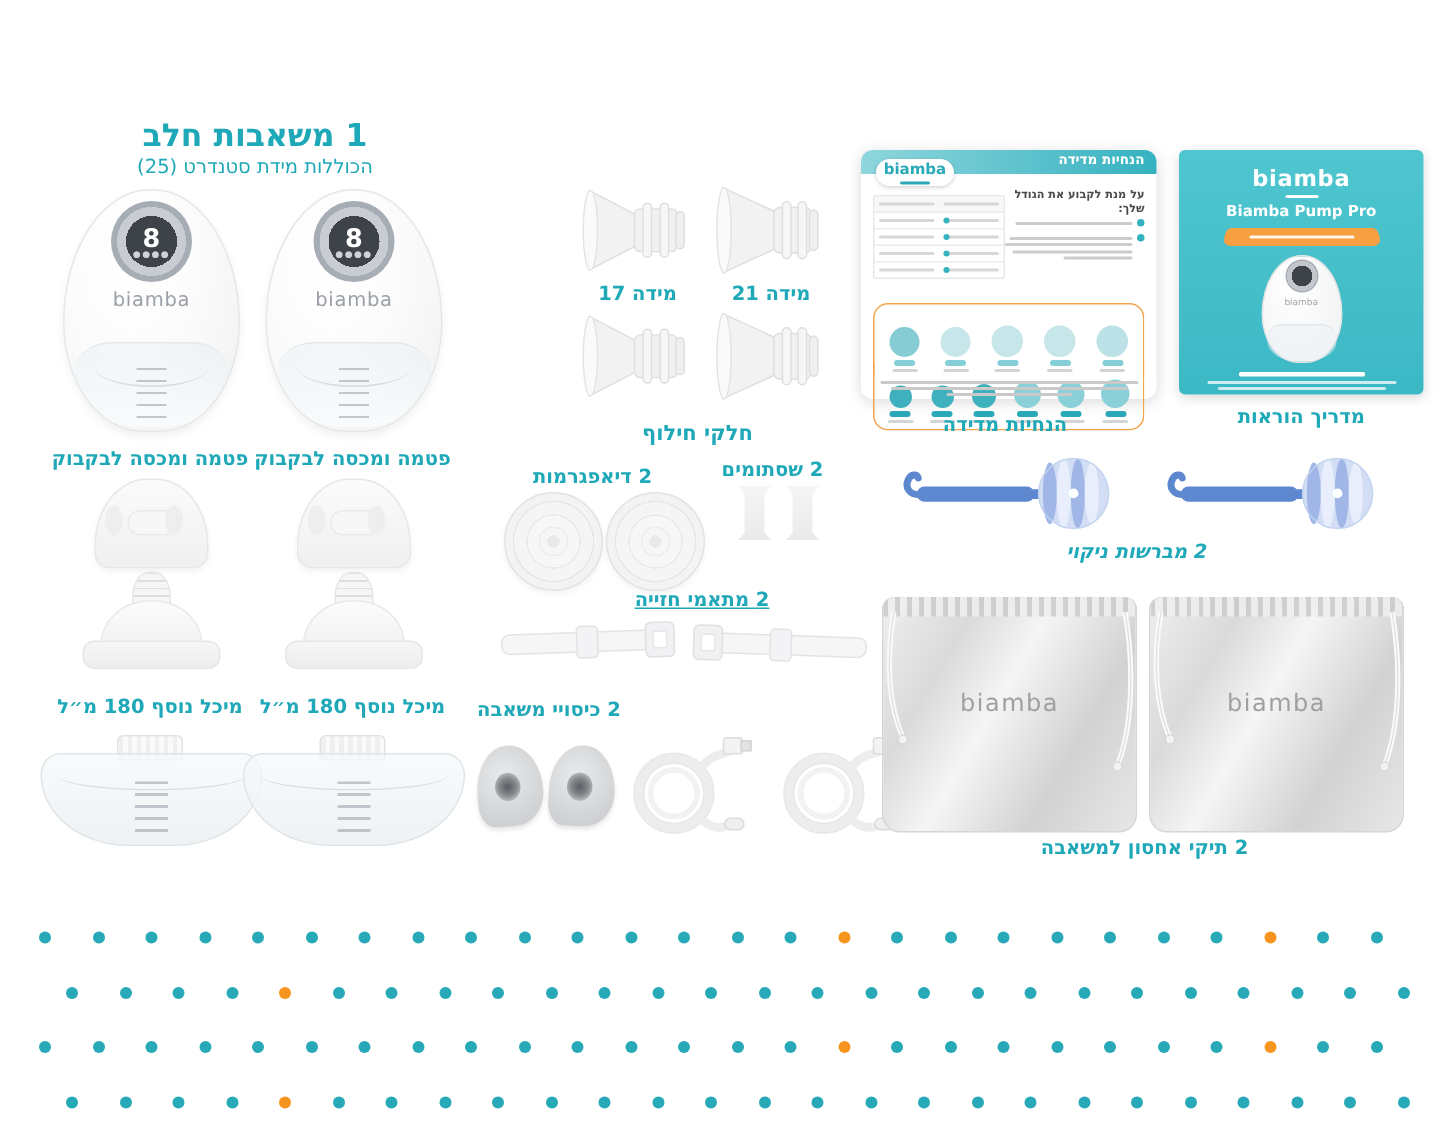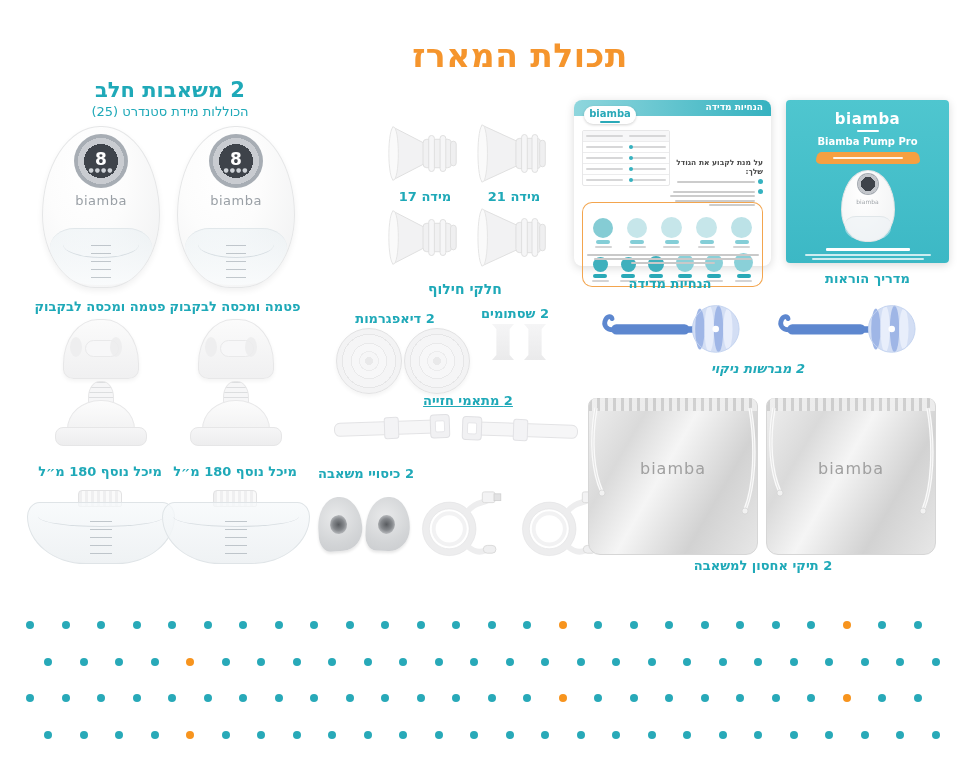--- a/index.html
+++ b/index.html
@@ -81,21 +81,21 @@
   
   .mcard{position:absolute;left:574px;top:100px;width:197px;height:166px;background:#ffffff;border-radius:8px;
      box-shadow:0 2px 10px rgba(0,0,0,0.15);}
   .mcard-bar{position:absolute;top:0;left:0;right:0;height:16px;border-radius:8px 8px 0 0;
      background:linear-gradient(90deg,#8fd6dd,#35b2c0);}
   .mcard-bar span{position:absolute;right:8px;top:2px;color:#ffffff;font-size:9px;font-weight:bold;direction:rtl;}
   .mcard-logo{position:absolute;left:10px;top:6px;width:52px;height:18px;background:#ffffff;border-radius:9px;
      box-shadow:0 1px 3px rgba(0,0,0,0.18);text-align:center;color:#2aa9b8;font-size:10px;font-weight:bold;line-height:16px;}
   .mcard-logo::after{content:'';position:absolute;left:16px;bottom:1px;width:20px;height:2px;background:#2aa9b8;border-radius:1px;}
   .sk{background:#cccccc;height:2px;border-radius:1px;margin:2.5px 0;}
-  .mcard-instr{position:absolute;right:8px;top:25px;width:96px;direction:rtl;text-align:right;margin-top:33px;}
+  .mcard-instr{position:absolute;right:8px;top:25px;width:96px;direction:rtl;text-align:right;}
   .mcard-instr .h{font-size:7.5px;font-weight:bold;color:#4a4a4a;margin-bottom:2px;}
   .mb-row{display:flex;flex-direction:row;gap:3px;margin-bottom:3px;}
   .mb-dot{width:5px;height:5px;border-radius:50%;background:#35b2c0;flex:none;margin-top:1px;}
   .mb-lines{flex:1;}
   .mtable{position:absolute;left:8px;top:30px;width:86px;border:1px solid #e7e7e8;border-radius:2px;}
   .mtable .tr{display:flex;height:10px;border-bottom:1px solid #ececed;align-items:center;}
   .mtable .tr:last-child{border-bottom:none;}
   .mtable .td{flex:1;display:flex;align-items:center;gap:2px;padding:0 3px;}
   .mtable .td .sk{flex:1;margin:0;background:#d7d7d8;}
   .mtable .dot{width:4px;height:4px;border-radius:50%;background:#35b2c0;flex:none;}
@@ -189,23 +189,22 @@
     <rect x="70" y="4" width="13" height="11" rx="2" fill="#f3f3f4" stroke="#dcdcdc"></rect>
     <rect x="82" y="6" width="7" height="7" fill="#e2e2e3" stroke="#cfcfcf" stroke-width="0.8"></rect>
     <path d="M55,60 C63,67 69,66 73,64" stroke="#ededee" stroke-width="6" fill="none" stroke-linecap="round"></path>
     <rect x="71" y="59" width="13" height="8" rx="4" fill="#efeff0" stroke="#dadada"></rect>
   </symbol>
 </defs>
 </svg>
 
 <div id="stage">
 
-  <div class="main-title">תכולת המארז</div>
-
-  <div class="lbl" style="left:30px;top:78px;width:280px;font-size:21px;">2 משאבות חלב</div>
+
+  <div class="lbl" style="left:30px;top:78px;width:280px;font-size:21px;">1 משאבות חלב</div>
   <div class="lbl" style="left:30px;top:104px;width:280px;font-size:13px;font-weight:normal;">הכוללות מידת סטנדרט (25)</div>
 
   <div class="pump" style="left:42px;top:126px;">
     <div class="pump-body">
       <div class="pump-display">
         <span class="val">8</span>
         <span class="dots">●●●●</span>
       </div>
       <div class="pump-brand">biamba</div>
       <div class="pump-cup">

